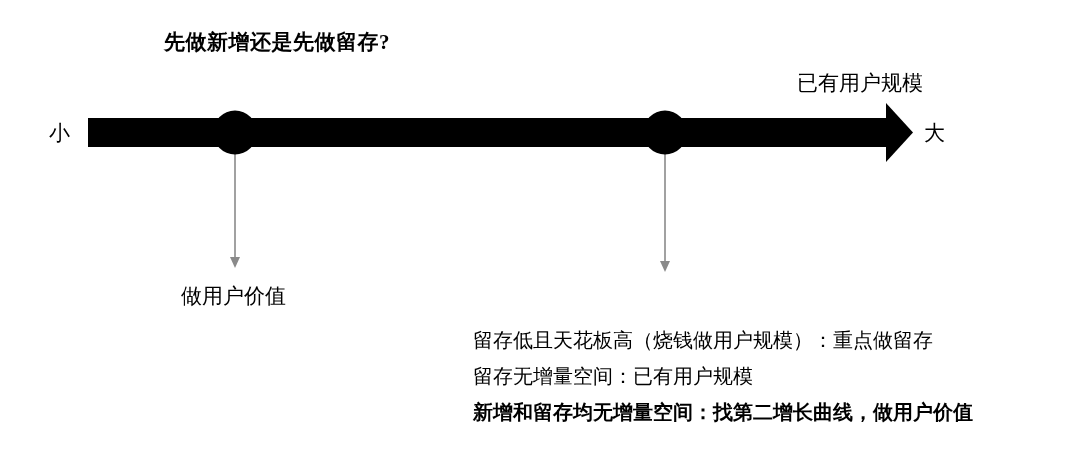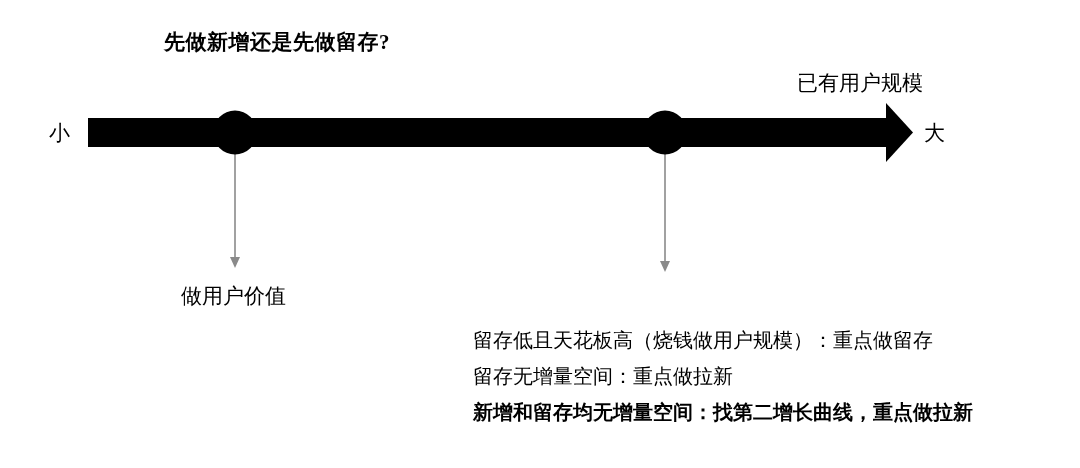--- a/index.html
+++ b/index.html
@@ -125,17 +125,17 @@
   <div class="axis-label small-end">小</div>
 
   <div class="axis-label large-end">大</div>
 
   <div class="axis-caption">已有用户规模</div>
 
   <div class="node-label left-node">做用户价值</div>
 
   <div class="detail-block">
     <span class="detail-line">留存低且天花板高（烧钱做用户规模）：重点做留存</span>
-    <span class="detail-line">留存无增量空间：重点做拉新</span>
-    <span class="detail-line bold">新增和留存均无增量空间：找第二增长曲线，重点做拉新</span>
+    <span class="detail-line">留存无增量空间：已有用户规模</span>
+    <span class="detail-line bold">新增和留存均无增量空间：找第二增长曲线，做用户价值</span>
   </div>
 
 </div>
 
 </body></html>

